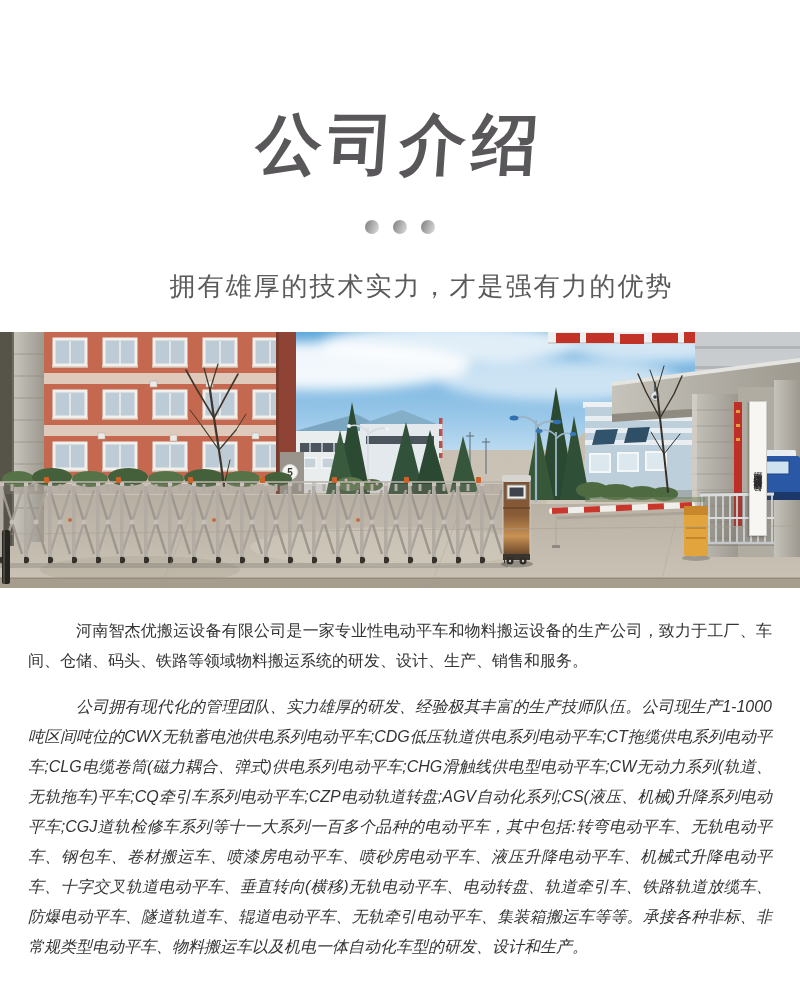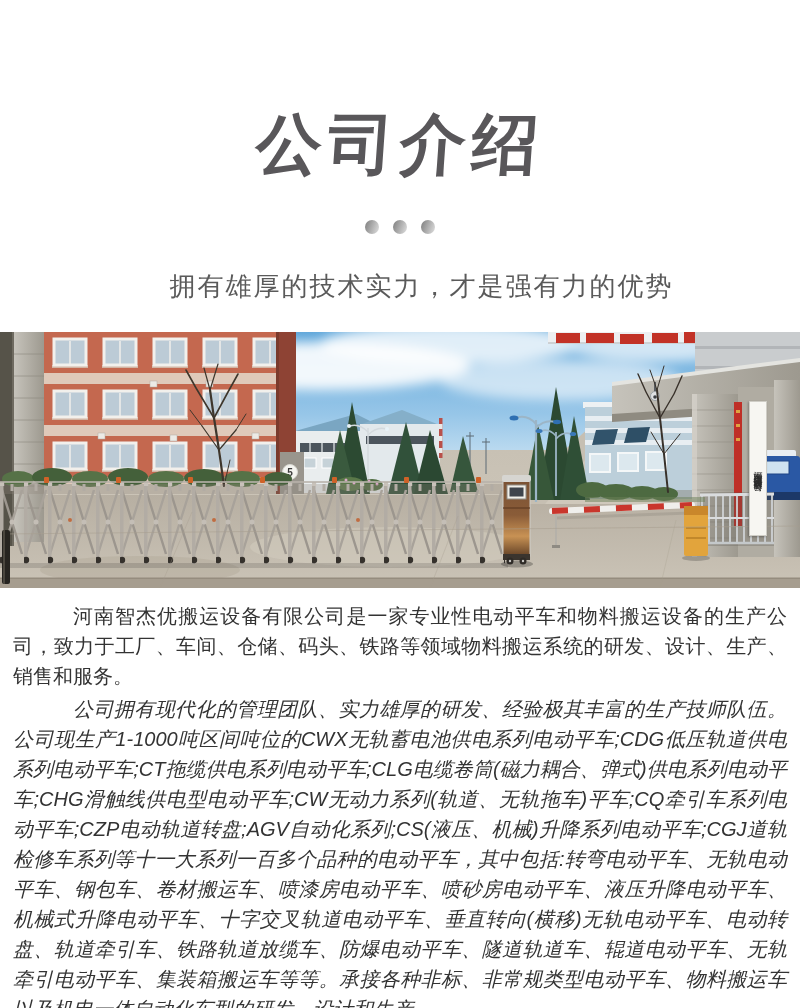--- a/index.html
+++ b/index.html
@@ -30,21 +30,21 @@
     box-sizing: border-box; padding-top: 3px;
     background: #f7f6f2; border: 1px solid #cfcdc6;
     box-shadow: -1px 1px 2px rgba(0,0,0,.28);
     writing-mode: vertical-rl; text-orientation: upright;
     font-size: 9px; line-height: 16px; letter-spacing: 1px;
     color: #2b2b2b; text-align: center; overflow: hidden;
   }
 
   .body-text { padding: 12px 12px 0 12px; }
   .body-text p {
-    margin: 1px; font-size: 20px; line-height: 30px; color: #333333;
+    margin: 16px; font-size: 16px; line-height: 30px; color: #333333;
     text-align: justify; text-indent: 3em;
   }
   .body-text p + p { margin-top: 3px; font-style: italic; }
 </style>
 </head>
 <body>
 
 <div class="page">
 
   <header>

